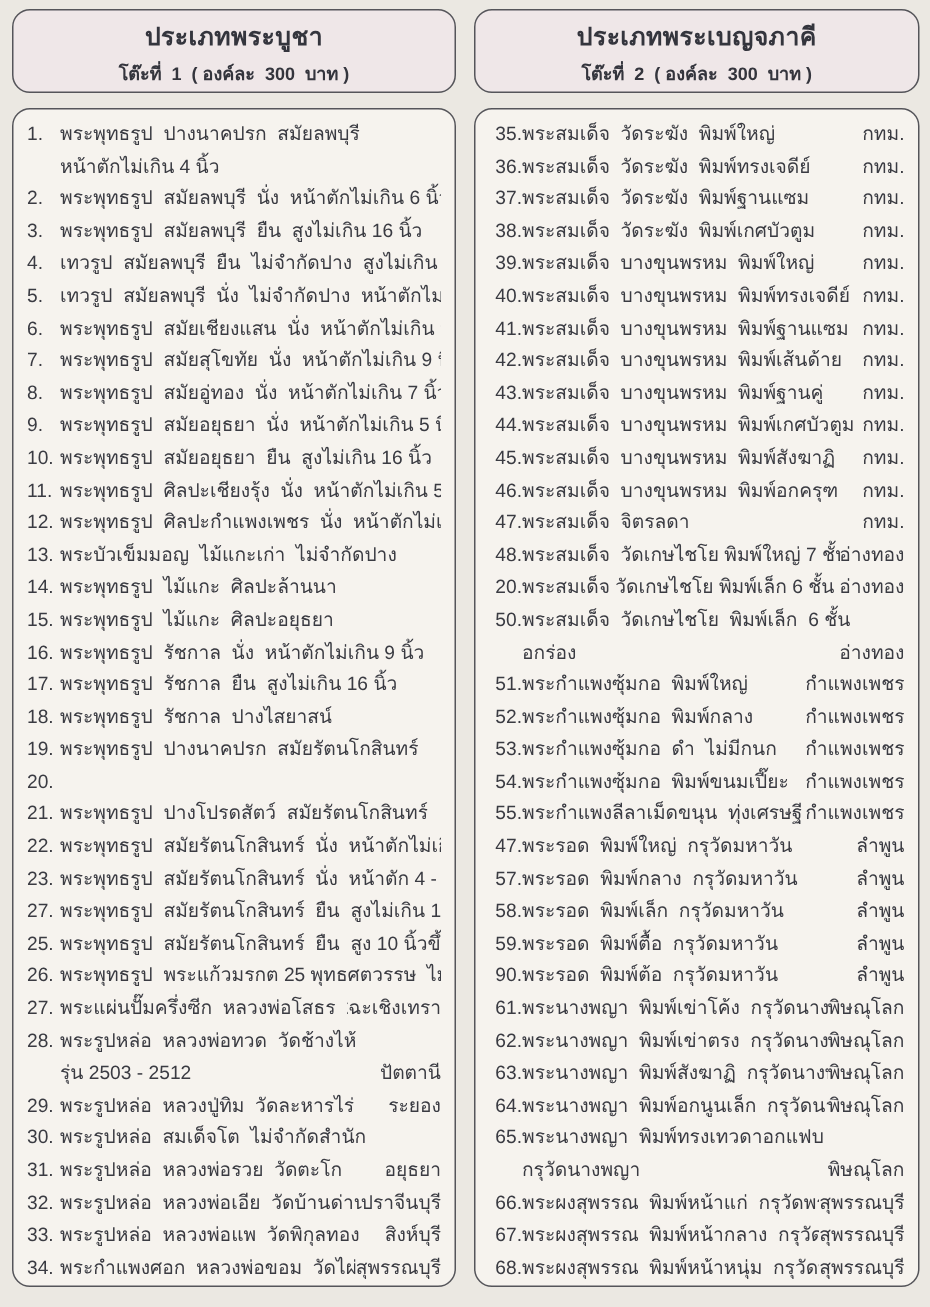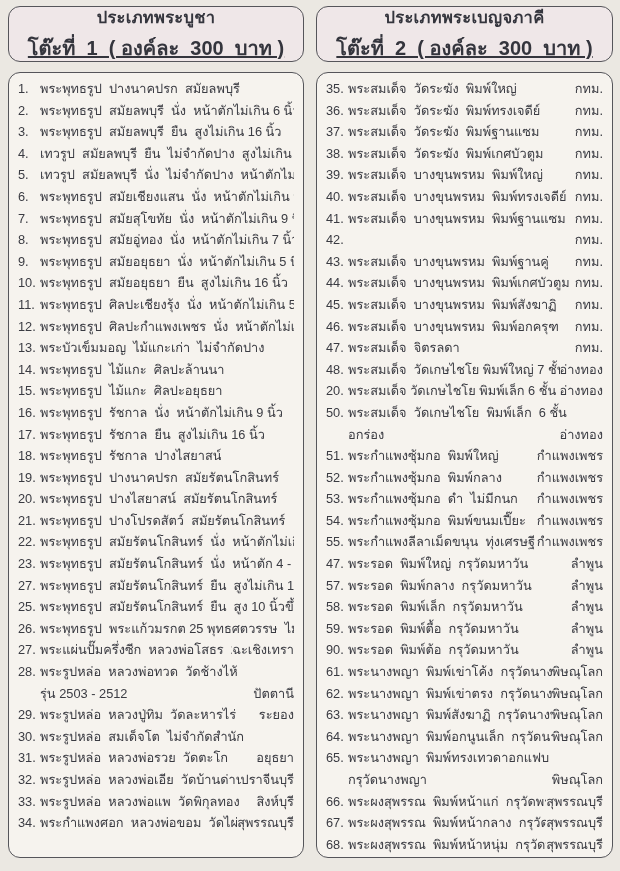--- a/index.html
+++ b/index.html
@@ -4,36 +4,36 @@
 <style>
   html,body{margin:0;padding:0;}
   body{
     width:620px;height:871px;position:relative;overflow:hidden;
     background:#ebe8e2;
     font-family:"Liberation Sans","DejaVu Sans",sans-serif;
     color:#3a3b42;
   }
   .col{position:absolute;top:6px;}
   .col.left{left:8px;width:296px;}
-  .col.right{left:316px;width:297px;}
+  .col.right{left:316px;width:297px;text-align:right;}
   .boxframe{
     border:1.6px solid #55555a;border-radius:12px;
     box-sizing:border-box;background:#f6f3ee;
   }
   .header{
     height:56px;margin-bottom:10px;background:#efe7e8;
     display:flex;flex-direction:column;align-items:center;justify-content:center;
     gap:2px;
   }
   .header .title{
     font-size:16.5px;font-weight:bold;color:#34353d;letter-spacing:.3px;
     white-space:pre;
   }
   .header .subtitle{
-    font-size:20px;font-weight:bold;color:#34353d;white-space:pre;text-decoration:underline;
+    font-size:12px;font-weight:bold;color:#34353d;white-space:pre;
   }
   .listbox{
     height:786px;padding:5px 6px 4px 6px;
   }
   .row{
     display:flex;align-items:center;height:21.6px;line-height:21.6px;
     font-size:12.8px;overflow:hidden;white-space:pre;
   }
   .row .num{flex:none;width:25px;padding-left:3px;box-sizing:border-box;}
   .row .txt{flex:0 1 auto;min-width:0;overflow:hidden;}
@@ -42,39 +42,40 @@
 </head>
 <body>
 
 <div class="col left">
   <div class="boxframe header">
     <div class="title">ประเภทพระบูชา</div>
     <div class="subtitle">โต๊ะที่  1  ( องค์ละ  300  บาท )</div>
   </div>
   <div class="boxframe listbox">
       <div class="row"><span class="num">1.</span><span class="txt">พระพุทธรูป  ปางนาคปรก  สมัยลพบุรี</span><span class="loc"></span></div>
+      <div class="row"><span class="num"></span><span class="txt">หน้าตักไม่เกิน 4 นิ้ว</span><span class="loc"></span></div>
       <div class="row"><span class="num">2.</span><span class="txt">พระพุทธรูป  สมัยลพบุรี  นั่ง  หน้าตักไม่เกิน 6 นิ้ว</span><span class="loc"></span></div>
       <div class="row"><span class="num">3.</span><span class="txt">พระพุทธรูป  สมัยลพบุรี  ยืน  สูงไม่เกิน 16 นิ้ว</span><span class="loc"></span></div>
       <div class="row"><span class="num">4.</span><span class="txt">เทวรูป  สมัยลพบุรี  ยืน  ไม่จำกัดปาง  สูงไม่เกิน 9 นิ้ว</span><span class="loc"></span></div>
       <div class="row"><span class="num">5.</span><span class="txt">เทวรูป  สมัยลพบุรี  นั่ง  ไม่จำกัดปาง  หน้าตักไม่เกิน 5 นิ้ว</span><span class="loc"></span></div>
       <div class="row"><span class="num">6.</span><span class="txt">พระพุทธรูป  สมัยเชียงแสน  นั่ง  หน้าตักไม่เกิน 9 นิ้ว</span><span class="loc"></span></div>
       <div class="row"><span class="num">7.</span><span class="txt">พระพุทธรูป  สมัยสุโขทัย  นั่ง  หน้าตักไม่เกิน 9 นิ้ว</span><span class="loc"></span></div>
       <div class="row"><span class="num">8.</span><span class="txt">พระพุทธรูป  สมัยอู่ทอง  นั่ง  หน้าตักไม่เกิน 7 นิ้ว</span><span class="loc"></span></div>
       <div class="row"><span class="num">9.</span><span class="txt">พระพุทธรูป  สมัยอยุธยา  นั่ง  หน้าตักไม่เกิน 5 นิ้ว</span><span class="loc"></span></div>
       <div class="row"><span class="num">10.</span><span class="txt">พระพุทธรูป  สมัยอยุธยา  ยืน  สูงไม่เกิน 16 นิ้ว</span><span class="loc"></span></div>
       <div class="row"><span class="num">11.</span><span class="txt">พระพุทธรูป  ศิลปะเชียงรุ้ง  นั่ง  หน้าตักไม่เกิน 5 นิ้ว</span><span class="loc"></span></div>
       <div class="row"><span class="num">12.</span><span class="txt">พระพุทธรูป  ศิลปะกำแพงเพชร  นั่ง  หน้าตักไม่เกิน 5 นิ้ว</span><span class="loc"></span></div>
       <div class="row"><span class="num">13.</span><span class="txt">พระบัวเข็มมอญ  ไม้แกะเก่า  ไม่จำกัดปาง</span><span class="loc"></span></div>
       <div class="row"><span class="num">14.</span><span class="txt">พระพุทธรูป  ไม้แกะ  ศิลปะล้านนา</span><span class="loc"></span></div>
       <div class="row"><span class="num">15.</span><span class="txt">พระพุทธรูป  ไม้แกะ  ศิลปะอยุธยา</span><span class="loc"></span></div>
       <div class="row"><span class="num">16.</span><span class="txt">พระพุทธรูป  รัชกาล  นั่ง  หน้าตักไม่เกิน 9 นิ้ว</span><span class="loc"></span></div>
       <div class="row"><span class="num">17.</span><span class="txt">พระพุทธรูป  รัชกาล  ยืน  สูงไม่เกิน 16 นิ้ว</span><span class="loc"></span></div>
       <div class="row"><span class="num">18.</span><span class="txt">พระพุทธรูป  รัชกาล  ปางไสยาสน์</span><span class="loc"></span></div>
       <div class="row"><span class="num">19.</span><span class="txt">พระพุทธรูป  ปางนาคปรก  สมัยรัตนโกสินทร์</span><span class="loc"></span></div>
-      <div class="row"><span class="num">20.</span><span class="txt">พระพุทธรูป  ปางไสยาสน์  สมัยรัตนโกสินทร์</span><span class="loc"></span></div>
+      <div class="row"><span class="num">20.</span><span class="loc"></span></div>
       <div class="row"><span class="num">21.</span><span class="txt">พระพุทธรูป  ปางโปรดสัตว์  สมัยรัตนโกสินทร์</span><span class="loc"></span></div>
       <div class="row"><span class="num">22.</span><span class="txt">พระพุทธรูป  สมัยรัตนโกสินทร์  นั่ง  หน้าตักไม่เกิน 4 นิ้ว</span><span class="loc"></span></div>
       <div class="row"><span class="num">23.</span><span class="txt">พระพุทธรูป  สมัยรัตนโกสินทร์  นั่ง  หน้าตัก 4 - 7 นิ้ว</span><span class="loc"></span></div>
       <div class="row"><span class="num">27.</span><span class="txt">พระพุทธรูป  สมัยรัตนโกสินทร์  ยืน  สูงไม่เกิน 10 นิ้ว</span><span class="loc"></span></div>
       <div class="row"><span class="num">25.</span><span class="txt">พระพุทธรูป  สมัยรัตนโกสินทร์  ยืน  สูง 10 นิ้วขึ้นไป</span><span class="loc"></span></div>
       <div class="row"><span class="num">26.</span><span class="txt">พระพุทธรูป  พระแก้วมรกต 25 พุทธศตวรรษ  ไม่จำกัดสี</span><span class="loc"></span></div>
       <div class="row"><span class="num">27.</span><span class="txt">พระแผ่นปั๊มครึ่งซีก  หลวงพ่อโสธร  2497</span><span class="loc">ฉะเชิงเทรา</span></div>
       <div class="row"><span class="num">28.</span><span class="txt">พระรูปหล่อ  หลวงพ่อทวด  วัดช้างไห้</span><span class="loc"></span></div>
       <div class="row"><span class="num"></span><span class="txt">รุ่น 2503 - 2512</span><span class="loc">ปัตตานี</span></div>
       <div class="row"><span class="num">29.</span><span class="txt">พระรูปหล่อ  หลวงปู่ทิม  วัดละหารไร่</span><span class="loc">ระยอง</span></div>
@@ -92,21 +93,21 @@
     <div class="subtitle">โต๊ะที่  2  ( องค์ละ  300  บาท )</div>
   </div>
   <div class="boxframe listbox">
       <div class="row"><span class="num">35.</span><span class="txt">พระสมเด็จ  วัดระฆัง  พิมพ์ใหญ่</span><span class="loc">กทม.</span></div>
       <div class="row"><span class="num">36.</span><span class="txt">พระสมเด็จ  วัดระฆัง  พิมพ์ทรงเจดีย์</span><span class="loc">กทม.</span></div>
       <div class="row"><span class="num">37.</span><span class="txt">พระสมเด็จ  วัดระฆัง  พิมพ์ฐานแซม</span><span class="loc">กทม.</span></div>
       <div class="row"><span class="num">38.</span><span class="txt">พระสมเด็จ  วัดระฆัง  พิมพ์เกศบัวตูม</span><span class="loc">กทม.</span></div>
       <div class="row"><span class="num">39.</span><span class="txt">พระสมเด็จ  บางขุนพรหม  พิมพ์ใหญ่</span><span class="loc">กทม.</span></div>
       <div class="row"><span class="num">40.</span><span class="txt">พระสมเด็จ  บางขุนพรหม  พิมพ์ทรงเจดีย์</span><span class="loc">กทม.</span></div>
       <div class="row"><span class="num">41.</span><span class="txt">พระสมเด็จ  บางขุนพรหม  พิมพ์ฐานแซม</span><span class="loc">กทม.</span></div>
-      <div class="row"><span class="num">42.</span><span class="loc">กทม.</span></div>
+      <div class="row"><span class="num">42.</span><span class="txt">พระสมเด็จ  บางขุนพรหม  พิมพ์เส้นด้าย</span><span class="loc">กทม.</span></div>
       <div class="row"><span class="num">43.</span><span class="txt">พระสมเด็จ  บางขุนพรหม  พิมพ์ฐานคู่</span><span class="loc">กทม.</span></div>
       <div class="row"><span class="num">44.</span><span class="txt">พระสมเด็จ  บางขุนพรหม  พิมพ์เกศบัวตูม</span><span class="loc">กทม.</span></div>
       <div class="row"><span class="num">45.</span><span class="txt">พระสมเด็จ  บางขุนพรหม  พิมพ์สังฆาฏิ</span><span class="loc">กทม.</span></div>
       <div class="row"><span class="num">46.</span><span class="txt">พระสมเด็จ  บางขุนพรหม  พิมพ์อกครุฑ</span><span class="loc">กทม.</span></div>
       <div class="row"><span class="num">47.</span><span class="txt">พระสมเด็จ  จิตรลดา</span><span class="loc">กทม.</span></div>
       <div class="row"><span class="num">48.</span><span class="txt">พระสมเด็จ  วัดเกษไชโย พิมพ์ใหญ่ 7 ชั้น นิยม</span><span class="loc">อ่างทอง</span></div>
       <div class="row"><span class="num">20.</span><span class="txt">พระสมเด็จ วัดเกษไชโย พิมพ์เล็ก 6 ชั้น อกตัน</span><span class="loc">อ่างทอง</span></div>
       <div class="row"><span class="num">50.</span><span class="txt">พระสมเด็จ  วัดเกษไชโย  พิมพ์เล็ก  6 ชั้น</span><span class="loc"></span></div>
       <div class="row"><span class="num"></span><span class="txt">อกร่อง</span><span class="loc">อ่างทอง</span></div>
       <div class="row"><span class="num">51.</span><span class="txt">พระกำแพงซุ้มกอ  พิมพ์ใหญ่</span><span class="loc">กำแพงเพชร</span></div>

